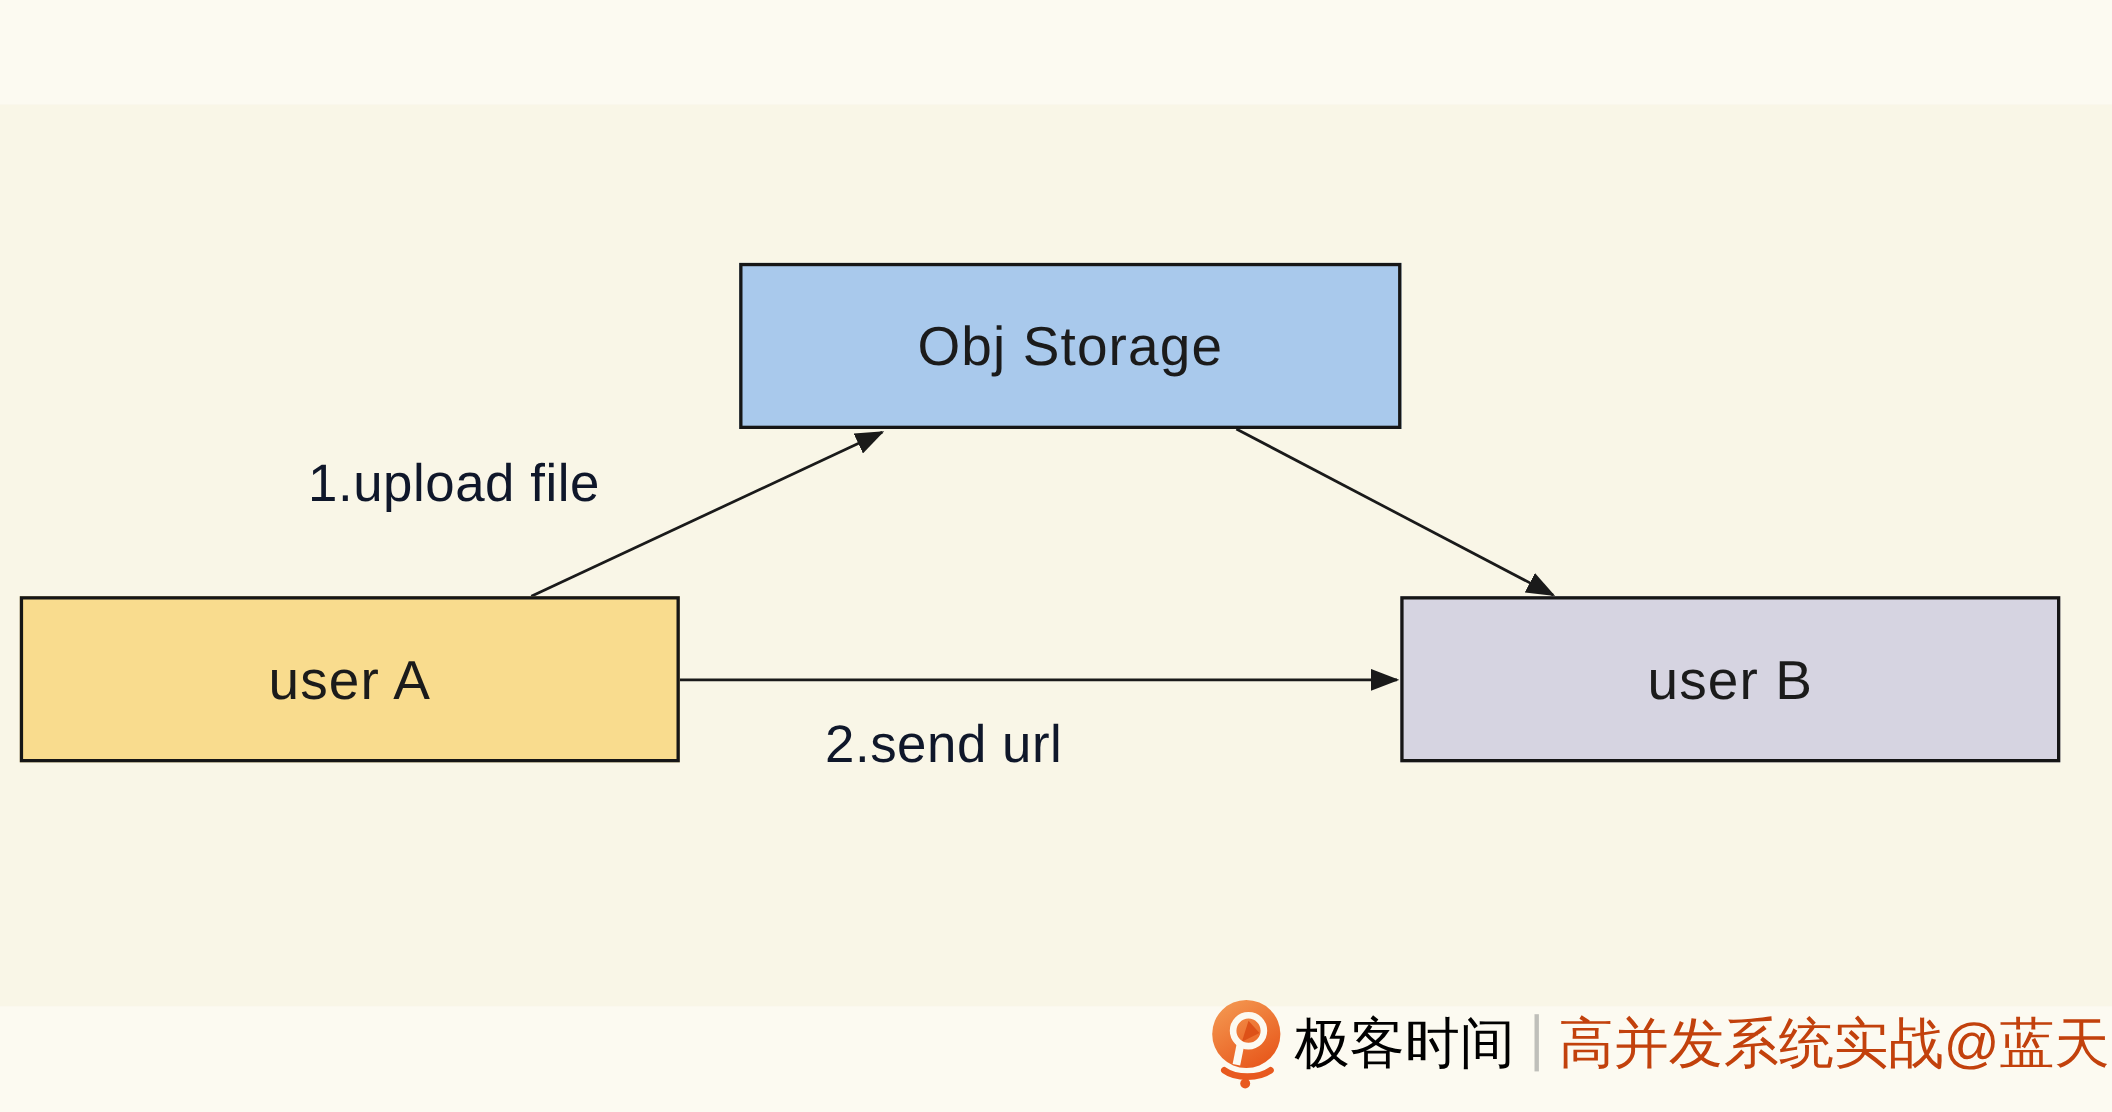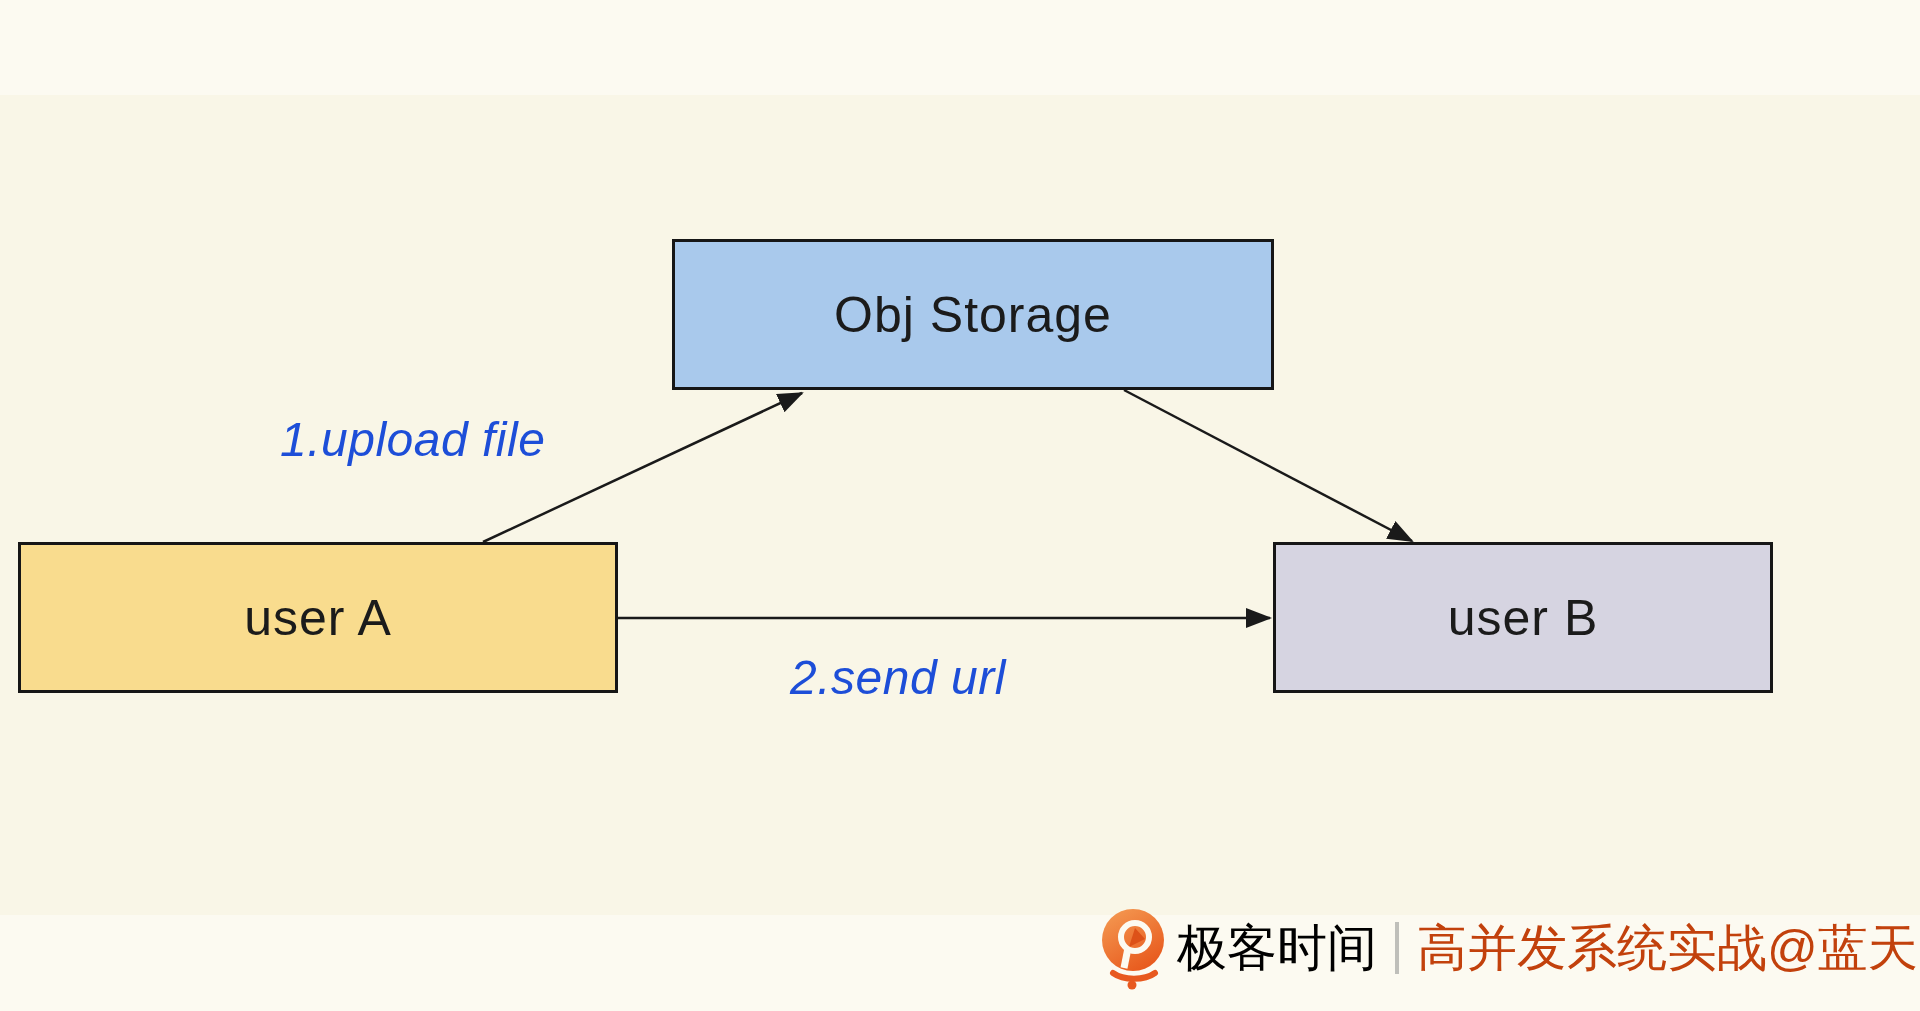--- a/index.html
+++ b/index.html
@@ -14,27 +14,27 @@
   .band-main{position:absolute;left:0;top:95px;width:1920px;height:820px;background:#F9F6E7;}
   .band-bottom{position:absolute;left:0;top:915px;width:1920px;height:96px;background:#FCFAF1;}
 
   .node{
     position:absolute;box-sizing:border-box;border:3px solid #161616;
     display:flex;align-items:center;justify-content:center;
     font-size:50px;color:#1b1b1b;letter-spacing:1px;
   }
   .node-storage{left:672px;top:239px;width:602px;height:151px;background:#A9C9EC;}
   .node-user-a{left:18px;top:542px;width:600px;height:151px;background:#F9DC8E;}
-  .node-user-b{left:1273px;top:542px;width:500px;height:151px;background:#D6D4E1;}
+  .node-user-b{left:1273px;top:542px;width:600px;height:151px;background:#D6D4E1;}
 
   .edge-label{
-    position:absolute;font-size:48px;color:#1d4ed8;white-space:nowrap;letter-spacing:0.5px;font-style:italic;
+    position:absolute;font-size:48px;color:#0f172a;white-space:nowrap;letter-spacing:0.5px;
   }
   .label-upload{left:280px;top:412px;}
-  .label-send{left:790px;top:650px;}
+  .label-send{left:750px;top:650px;}
   .label-download{left:1342px;top:398px;}
 
   .arrow-layer{position:absolute;left:0;top:0;width:1920px;height:1011px;}
 
   .watermark{
     position:absolute;left:1099px;top:904px;height:88px;
     display:flex;align-items:center;white-space:nowrap;
   }
   .wm-logo{width:68px;height:84px;flex:0 0 auto;}
   .wm-brand{margin-left:10px;font-size:50px;font-weight:500;color:#000000;letter-spacing:0px;}

